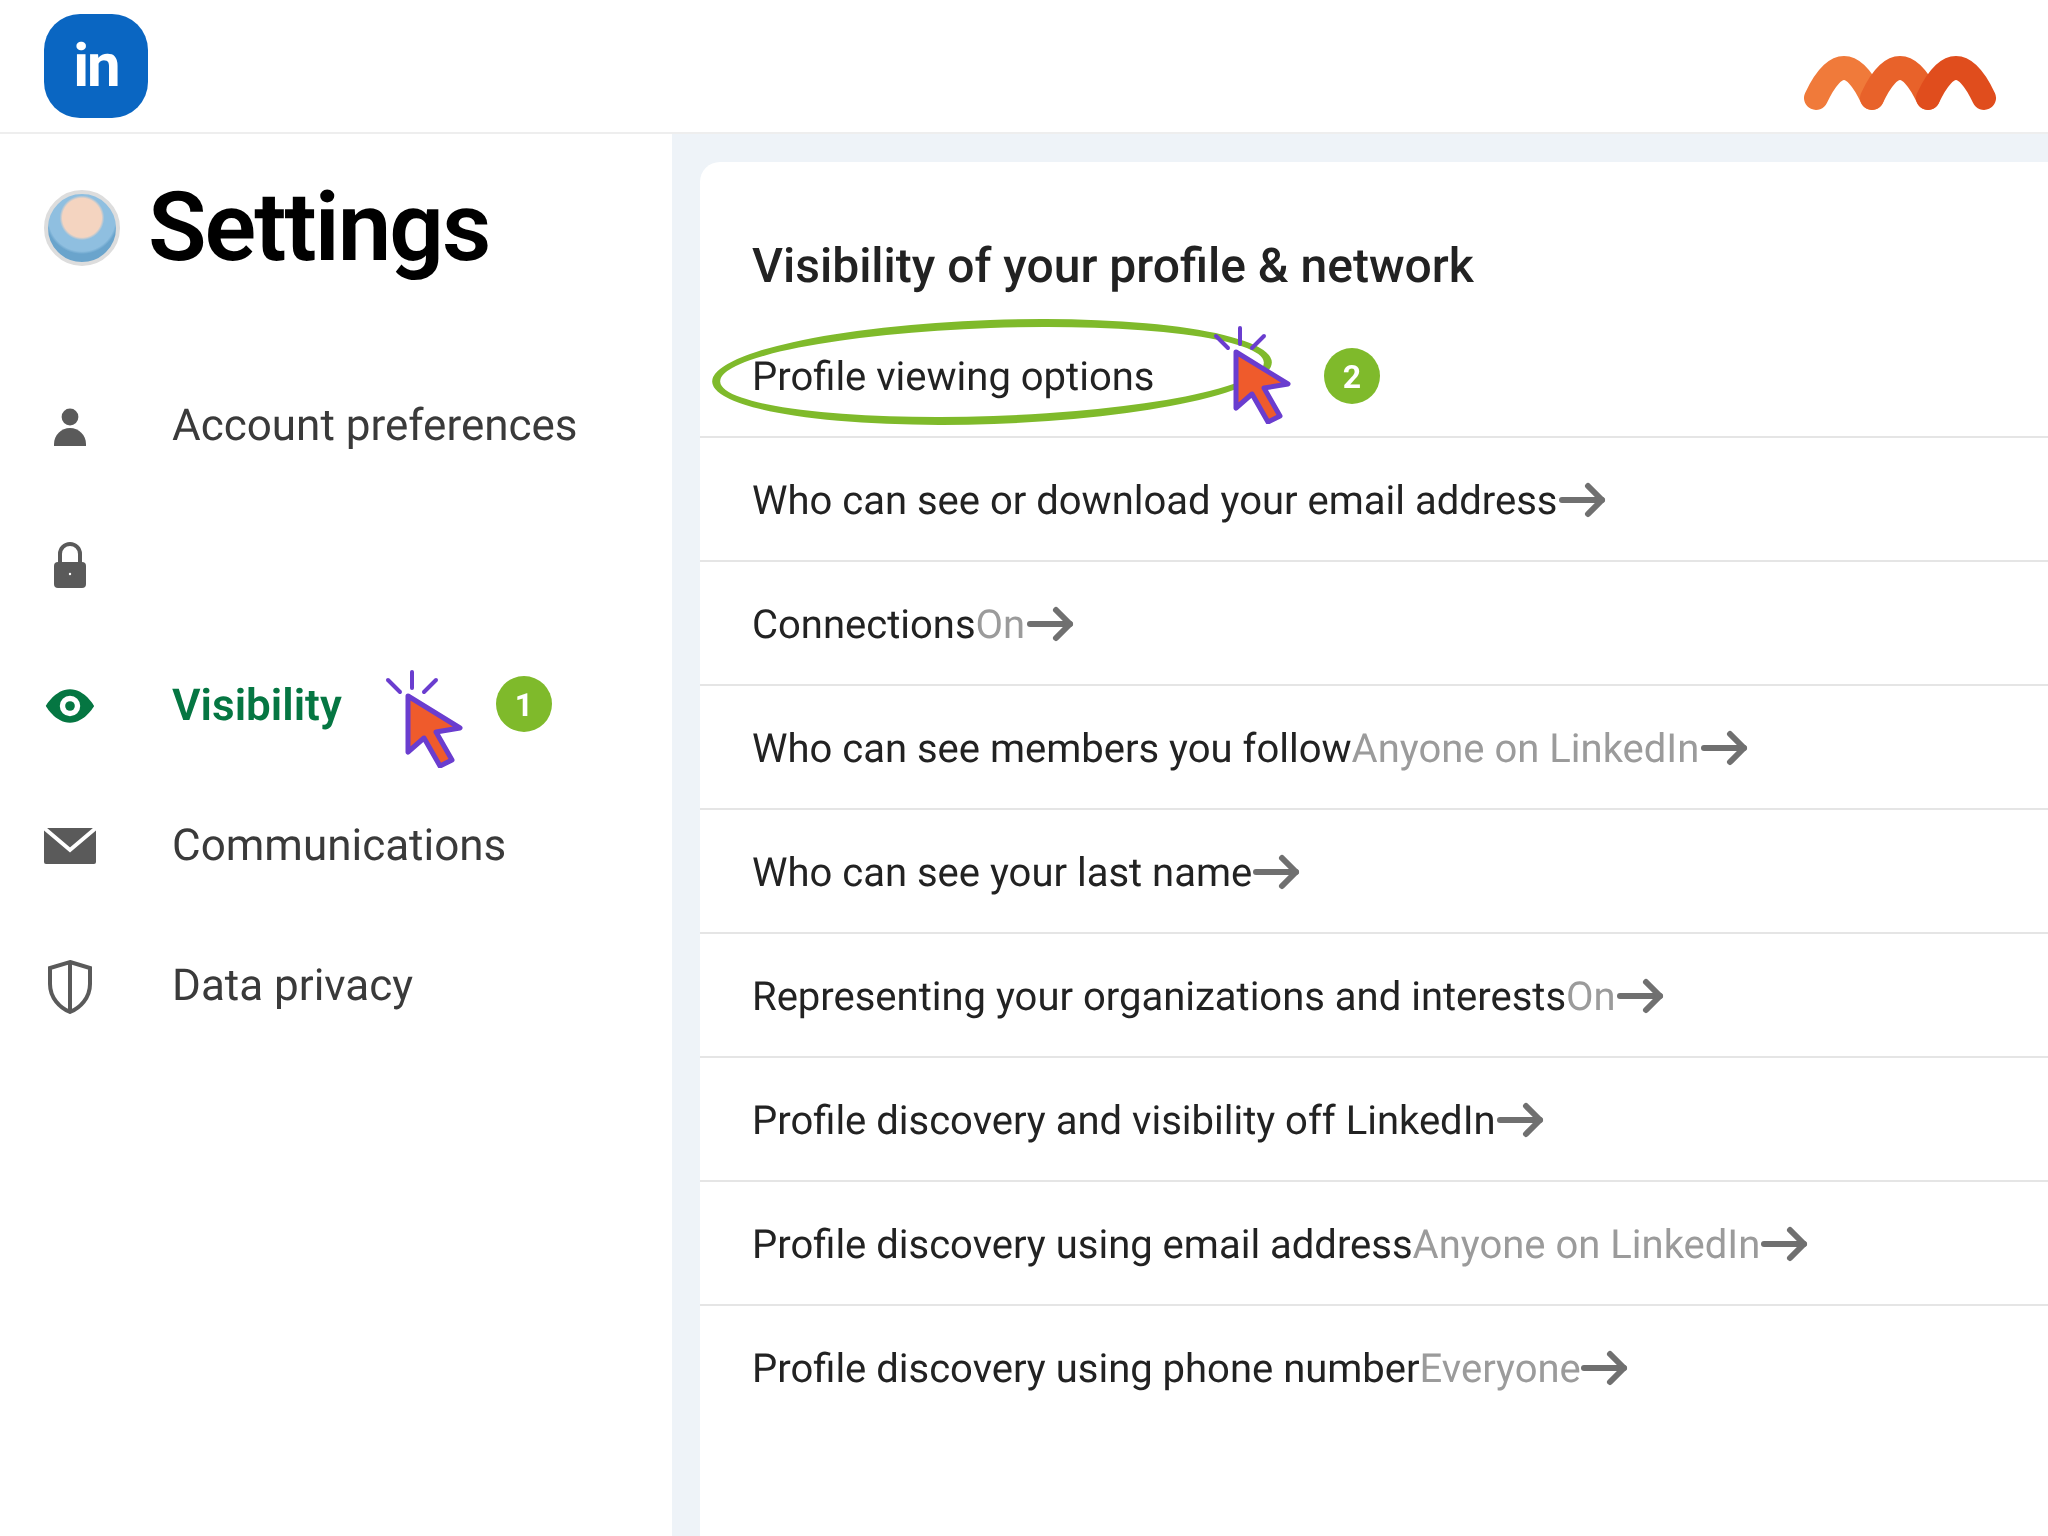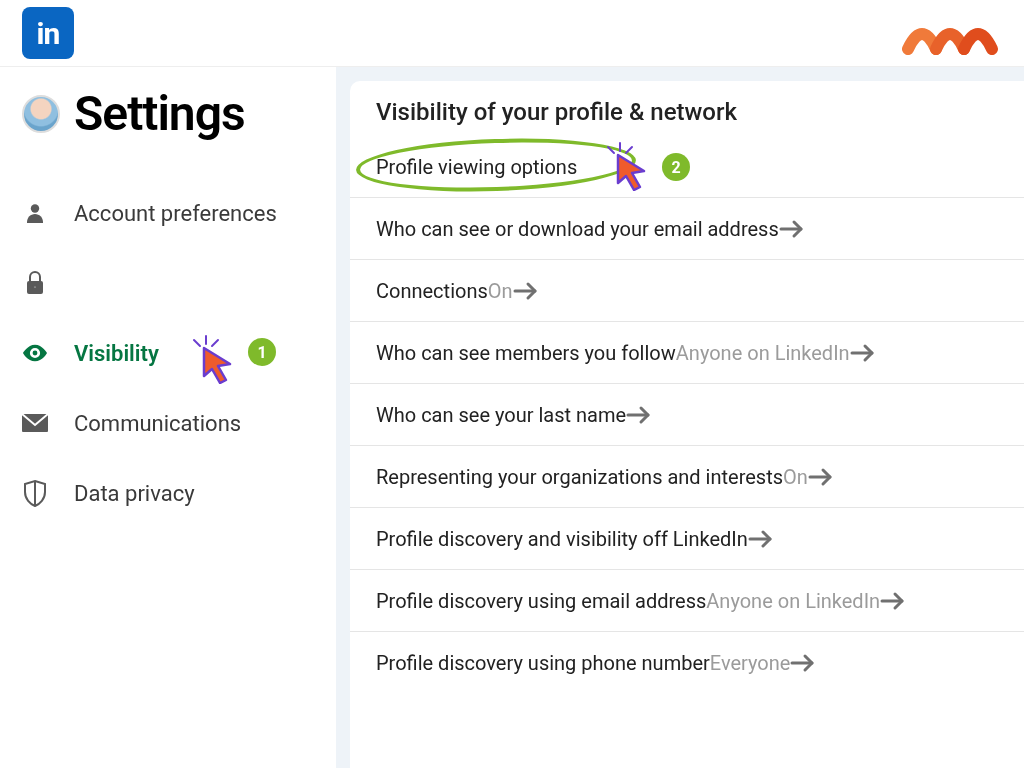--- a/index.html
+++ b/index.html
@@ -1,30 +1,30 @@
 <!DOCTYPE html>
 <html><head>
 <meta charset="utf-8">
 <style>
   html,body{margin:0;padding:0;width:1024px;height:768px;font-family:-apple-system,BlinkMacSystemFont,'Segoe UI',Roboto,Helvetica,Arial,sans-serif;background:#fff;overflow:hidden}
   *{box-sizing:border-box}
   .topbar{height:67px;border-bottom:1px solid #eee;display:flex;align-items:center;justify-content:space-between;padding:0 22px}
-  .logo-box{width:52px;height:52px;background:#0A66C2;border-radius:8px;display:flex;align-items:center;justify-content:center;color:#fff;font-weight:700;font-size:30px;letter-spacing:-1px}
+  .logo-box{width:52px;height:52px;background:#0A66C2;border-radius:18px;display:flex;align-items:center;justify-content:center;color:#fff;font-weight:700;font-size:30px;letter-spacing:-1px}
   .brand-stripes svg{display:block}
   .layout{display:flex;height:701px}
   .sidebar{width:336px;padding:18px 20px 0 22px;flex-shrink:0}
   .side-head{display:flex;align-items:center;gap:14px;margin-bottom:36px}
   .avatar{width:38px;height:38px;border-radius:50%;background:radial-gradient(circle at 50% 35%,#f4d4c0 0 35%,#8fbfe0 40% 60%,#6aa4cc 65% 100%);border:2px solid #ddd}
   .side-title{font-size:48px;font-weight:600;letter-spacing:-1px}
-  .nav-item{display:flex;align-items:center;gap:26px;height:70px;font-size:22px;color:#3a3a3a;cursor:pointer;position:relative}
+  .nav-item{display:flex;align-items:center;gap:38px;height:70px;font-size:22px;color:#3a3a3a;cursor:pointer;position:relative}
   .nav-item .icon{width:26px;height:26px;display:flex;align-items:center;justify-content:center;color:#5a5a5a}
   .nav-item.active{color:#057642;font-weight:600}
   .nav-item.active .icon{color:#057642}
   .main{flex:1;background:#eef3f8;padding:14px 0 0 14px}
-  .panel{background:#fff;border-radius:10px 0 0 0;width:100%;height:100%;padding:17px 0 0 0;overflow:hidden}
+  .panel{background:#fff;border-radius:10px 0 0 0;width:100%;height:100%;padding:38px 0 0 0;overflow:hidden}
   .section-title{font-size:24px;font-weight:500;color:#222;padding:0 26px 10px 26px}
   .row{display:flex;align-items:center;justify-content:flex-start;padding:0 26px;height:62px;border-bottom:1px solid #e5e5e5;cursor:pointer;position:relative}
   .row-label{font-size:20px;color:#222}
   .row-right{display:flex;align-items:center;}
   .row-value{font-size:20px;color:#9b9b9b}
   .arrow svg{display:block}
   .cursor-anno{position:absolute;pointer-events:none}
   .step-badge{width:28px;height:28px;border-radius:50%;background:#7fba2b;color:#fff;font-weight:700;font-size:16px;display:flex;align-items:center;justify-content:center}
   .circle-anno{position:absolute;border:4px solid #7fba2b;border-radius:50%/50%;pointer-events:none}
 </style>

